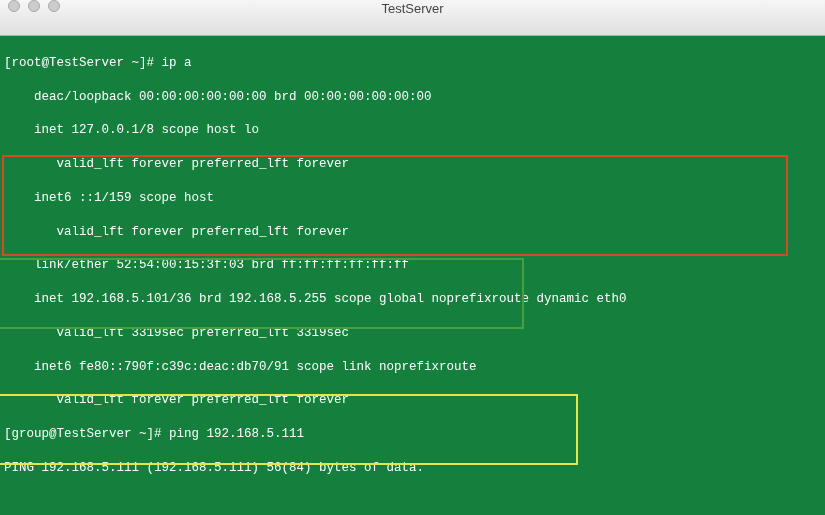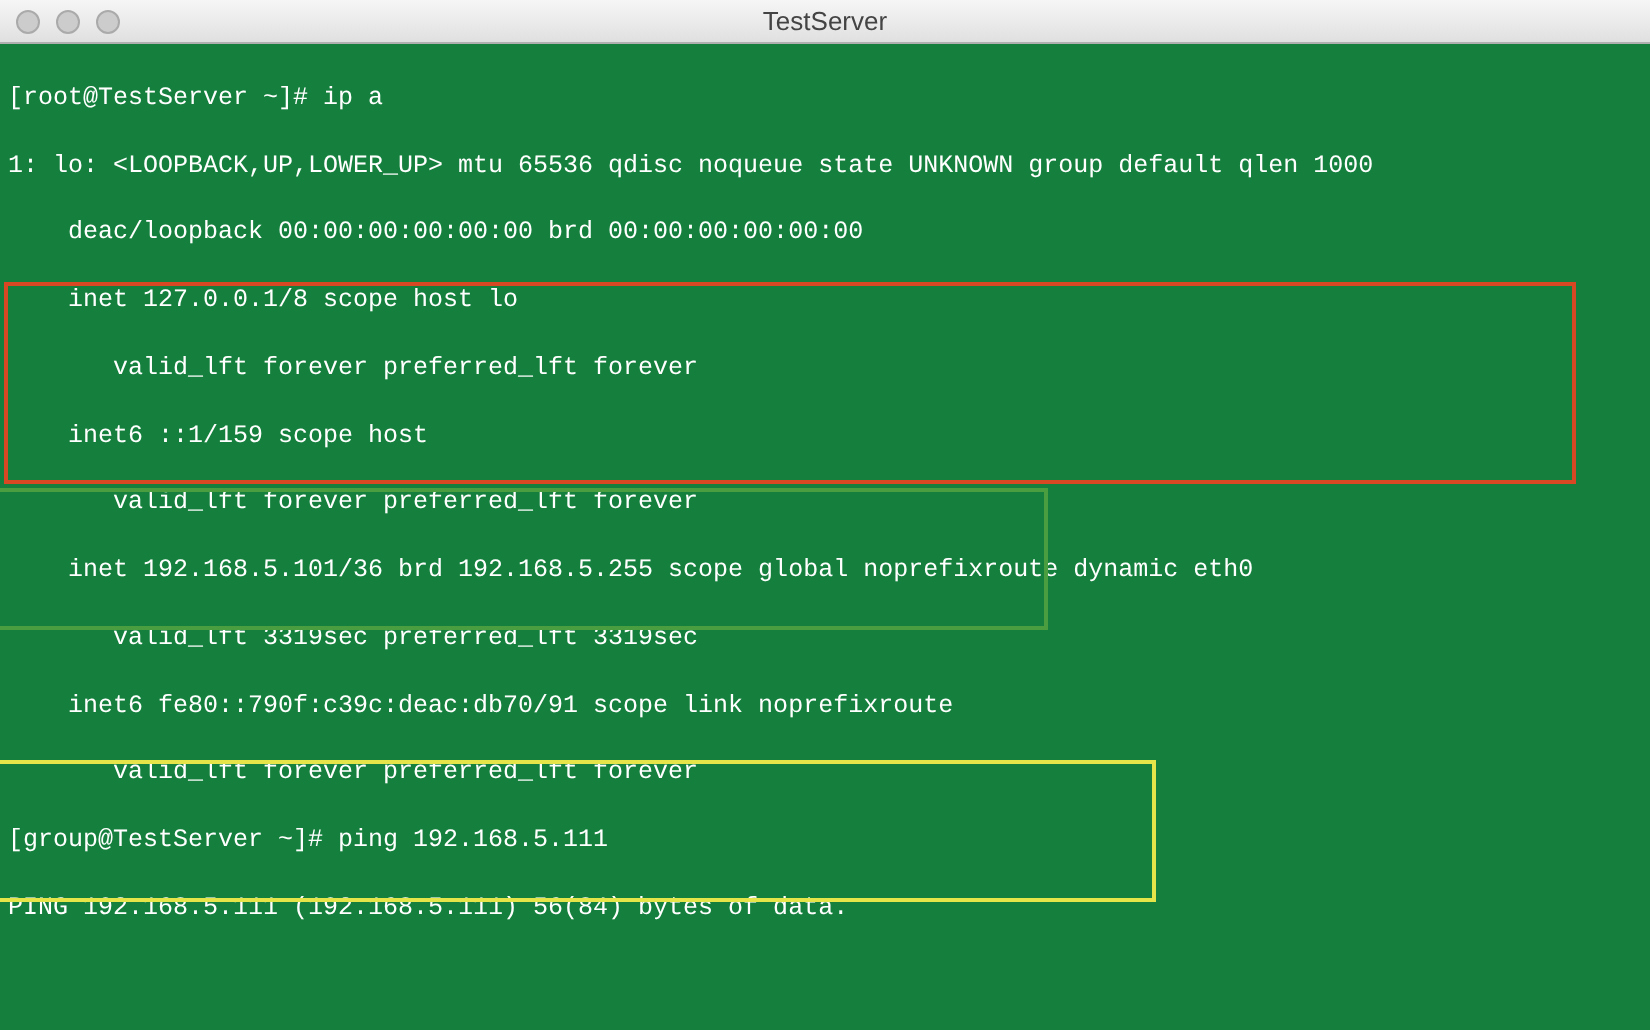--- a/index.html
+++ b/index.html
@@ -7,25 +7,24 @@
       width: 825px;
       height: 515px;
       background: #1a1a1a;
       font-family: 'Courier New', monospace;
       font-size: 12.5px;
       line-height: 1.35;
       color: #fff;
       overflow: hidden;
     }
     .titlebar {
-      height: 22px;
+      height: 36px;
       background: linear-gradient(#f6f6f6, #e0e0e0);
       border-bottom: 1px solid #b0b0b0;
       display: flex;
-      align-items: center;
       padding: 0 8px;
       position: relative;
     }
     .traffic-lights { display: flex; gap: 8px; }
     .light {
       width: 12px; height: 12px;
       border-radius: 50%;
       background: #ccc;
       border: 0.5px solid #aaa;
     }
@@ -71,26 +70,26 @@
   <div class="traffic-lights">
     <div class="light"></div>
     <div class="light"></div>
     <div class="light"></div>
   </div>
   <div class="title">TestServer</div>
 </div>
 
 <div class="terminal">
 <div class="line">[root@TestServer ~]# ip a</div>
-<div class="line">1: lo: &lt;LOOPBACK,UP,LOWER_UP&gt; mtu 65536 qdisc noqueue state UNKNOWN group default qlen 1000</div>
 <div class="line">    deac/loopback 00:00:00:00:00:00 brd 00:00:00:00:00:00</div>
 <div class="line">    inet 127.0.0.1/8 scope host lo</div>
 <div class="line">       valid_lft forever preferred_lft forever</div>
 <div class="line">    inet6 ::1/159 scope host</div>
 <div class="line">       valid_lft forever preferred_lft forever</div>
+<div class="line">    link/ether 52:54:00:15:3f:03 brd ff:ff:ff:ff:ff:ff</div>
 <div class="line">    inet 192.168.5.101/36 brd 192.168.5.255 scope global noprefixroute dynamic eth0</div>
 <div class="line">       valid_lft 3319sec preferred_lft 3319sec</div>
 <div class="line">    inet6 fe80::790f:c39c:deac:db70/91 scope link noprefixroute</div>
 <div class="line">       valid_lft forever preferred_lft forever</div>
 <div class="line">[group@TestServer ~]# ping 192.168.5.111</div>
 <div class="line">PING 192.168.5.111 (192.168.5.111) 56(84) bytes of data.</div>
 
 
 <div class="line"></div>
 

